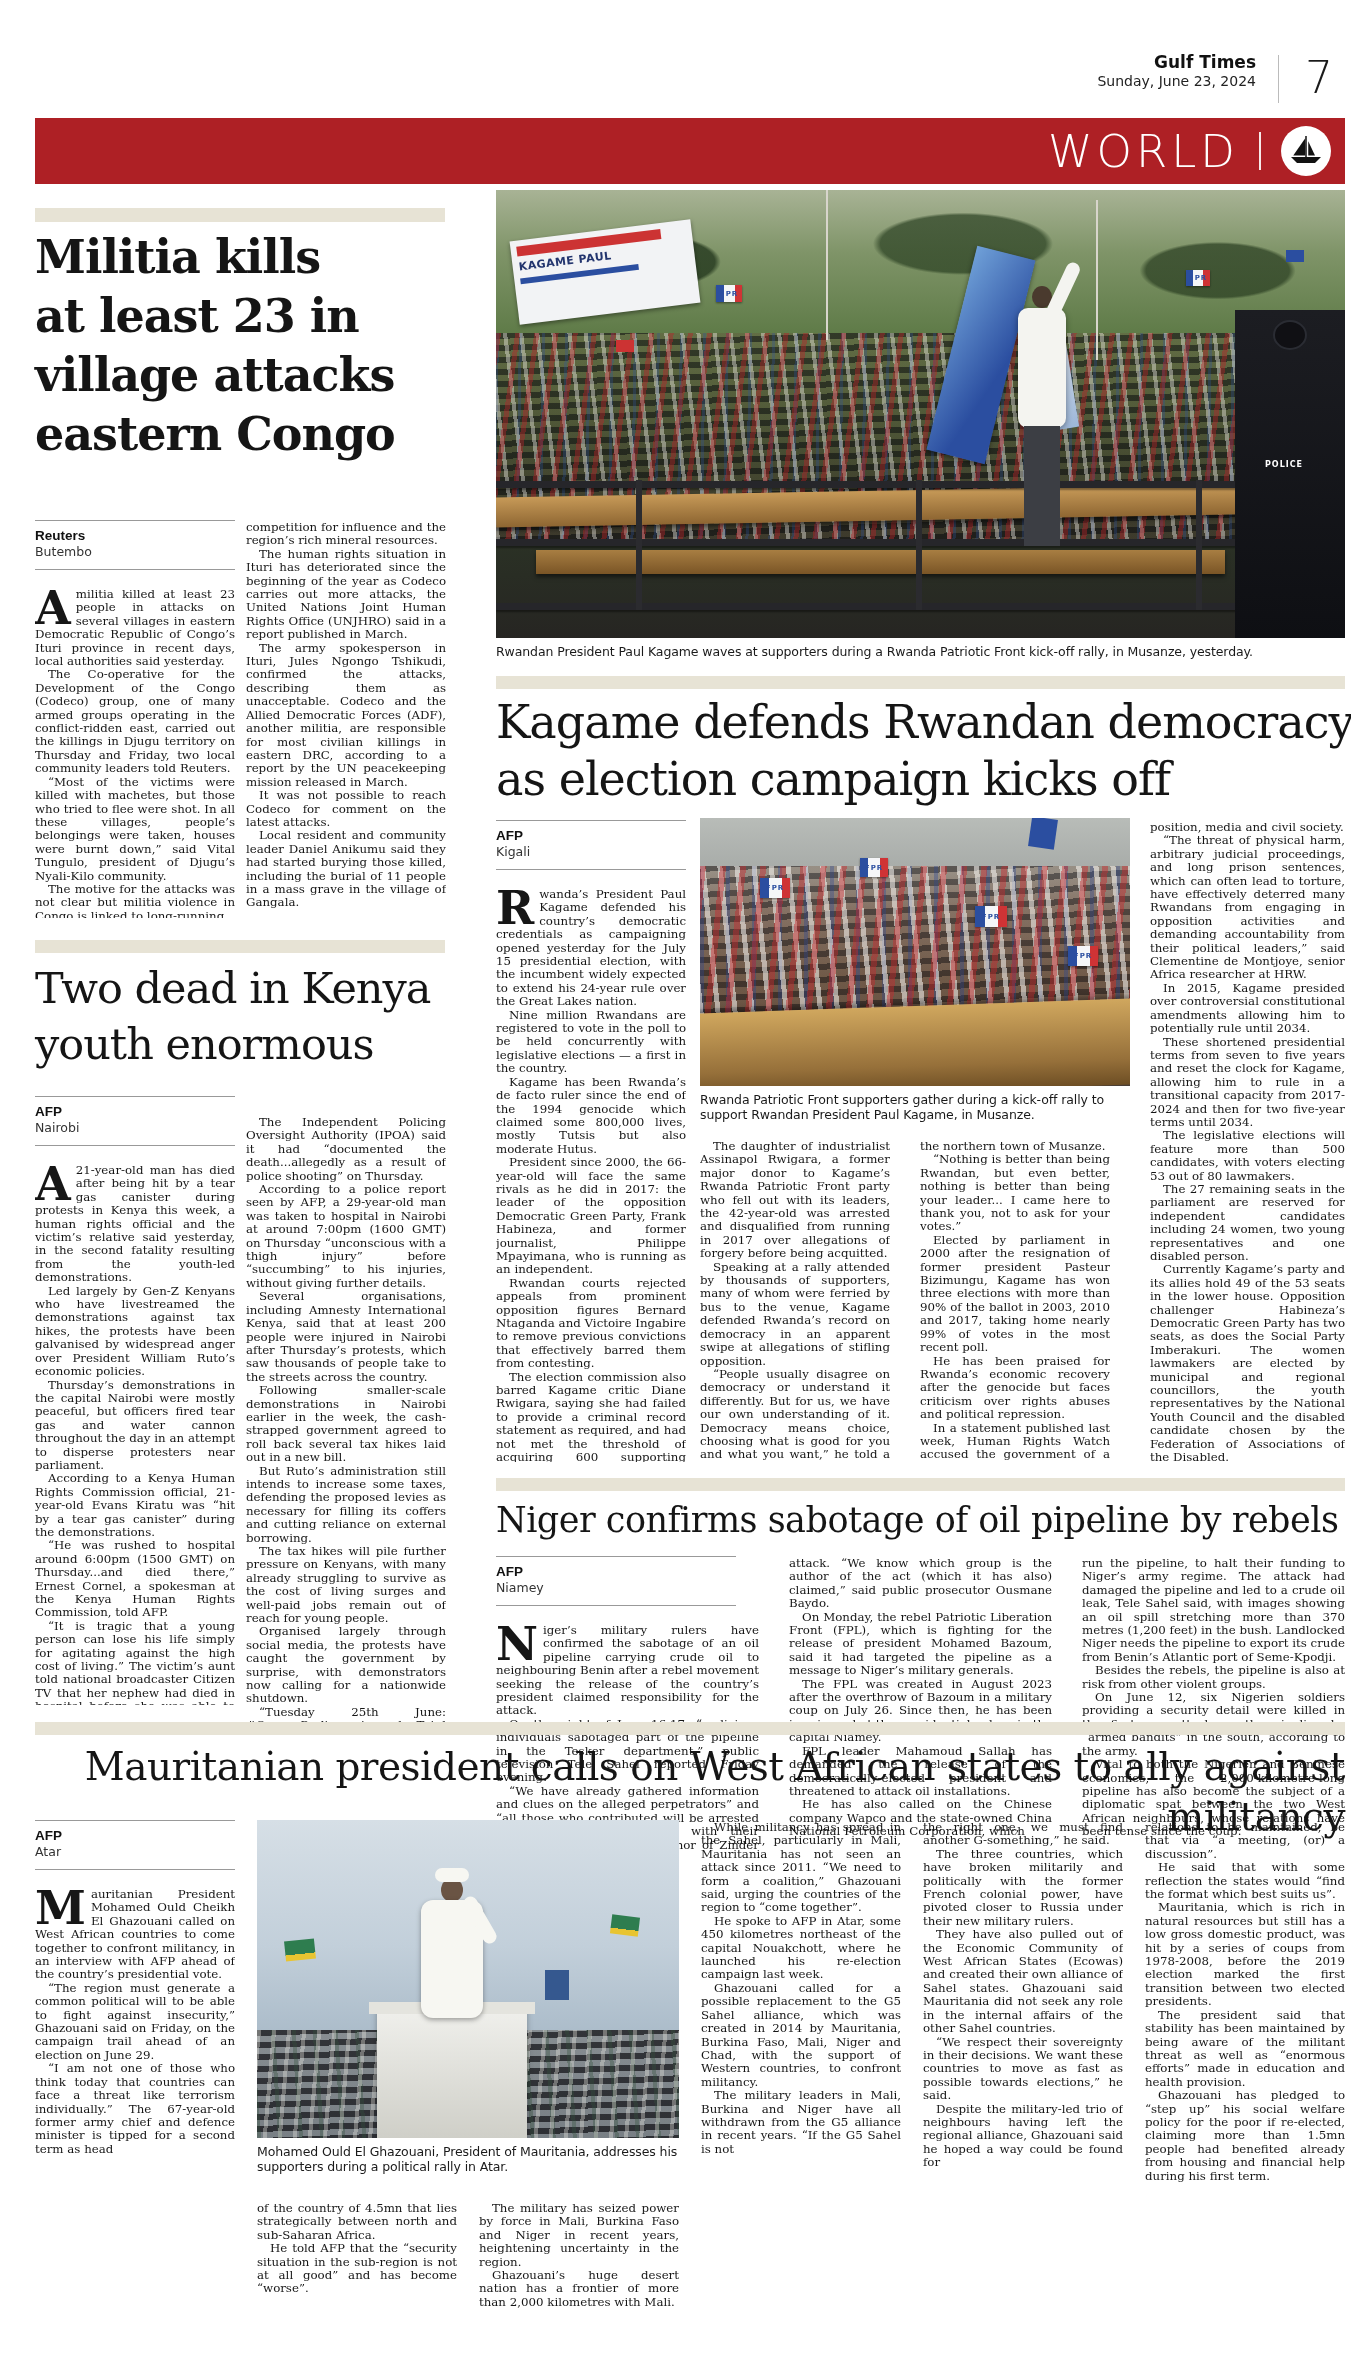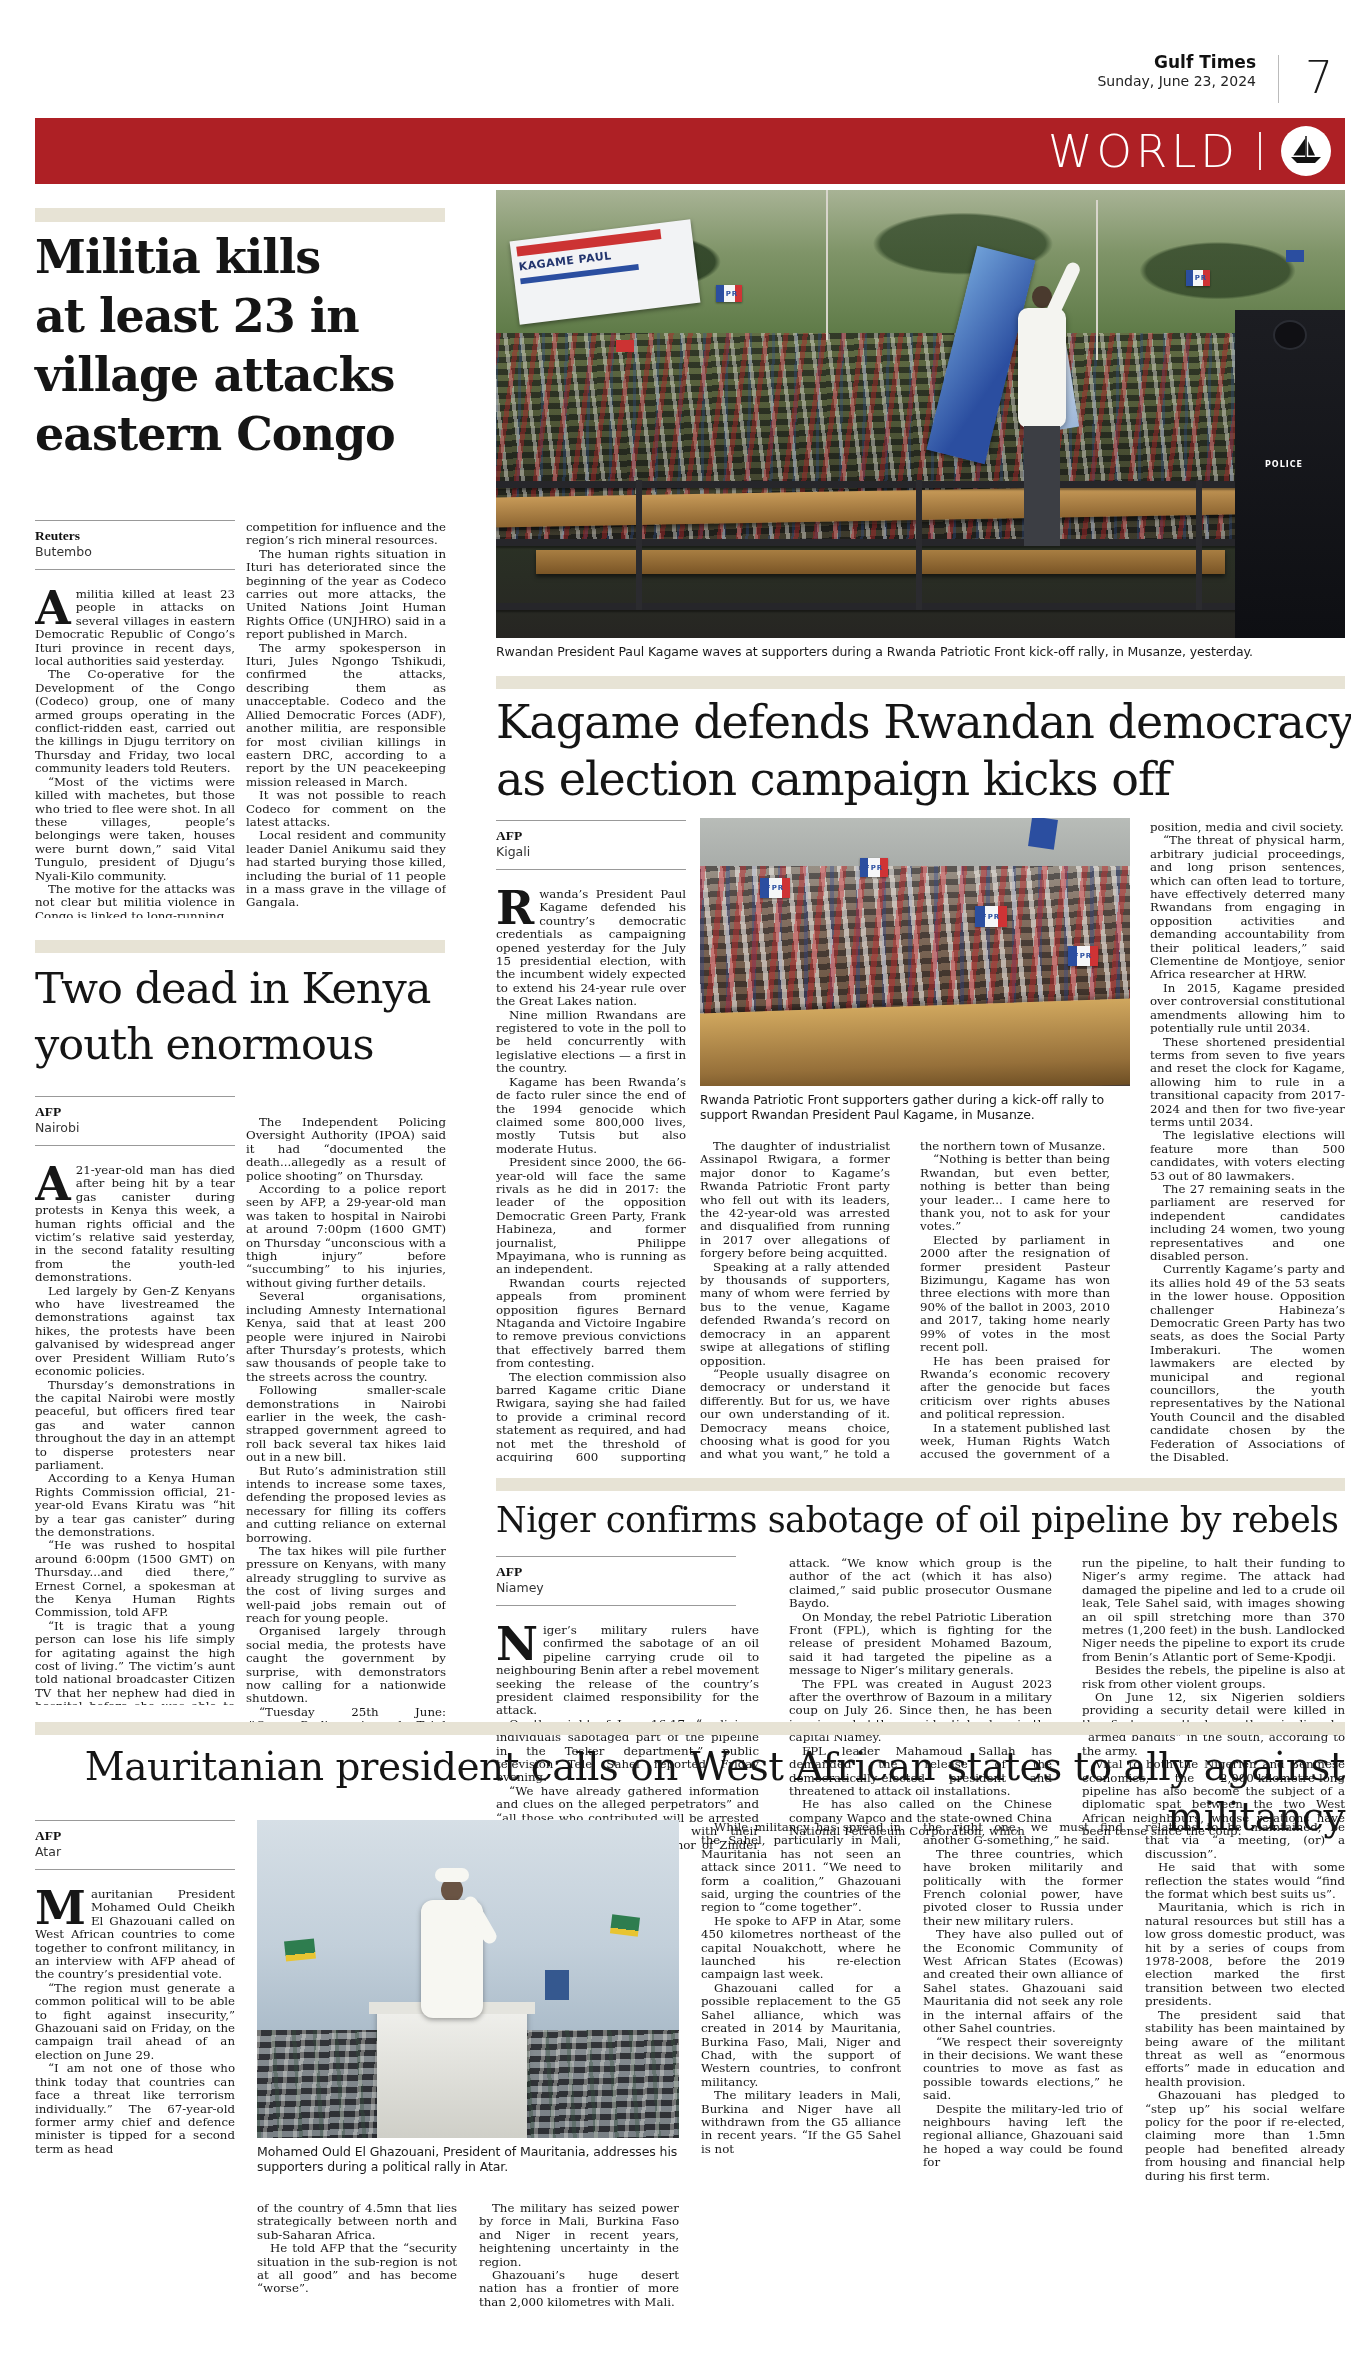--- a/index.html
+++ b/index.html
@@ -19,21 +19,21 @@
   
   .kicker{background:#e7e3d5;}
   .headline p{margin:0;}
   .hl-congo p{font-size:46px;font-weight:bold;line-height:59px;letter-spacing:-1px;}
   .hl-kenya p{font-size:43px;font-weight:normal;line-height:56px;letter-spacing:-1px;}
   .hl-kagame p{font-size:46px;font-weight:normal;line-height:57px;letter-spacing:-1px;}
   .hl-niger p{font-size:35px;font-weight:normal;line-height:44px;letter-spacing:-0.5px;}
   .hl-mau p{font-size:39px;font-weight:normal;line-height:50px;letter-spacing:-0.5px;text-align:right;}
   
   .byline{border-top:1px solid #999;border-bottom:1px solid #999;padding:7px 0 9px;box-sizing:border-box;}
-  .byline .agency{font-family:Liberation Serif, serif;font-weight:bold;font-size:13.5px;color:#111;line-height:1.2;}
+  .byline .agency{font-family:Liberation Sans, sans-serif;font-weight:bold;font-size:13.5px;color:#111;line-height:1.2;}
   .byline .city{font-family:"DejaVu Sans",sans-serif;font-size:12.5px;color:#333;line-height:1.25;}
   
   .col-text{overflow:hidden;text-align:justify;font-size:11.8px;line-height:13.4px;color:#161616;}
   .col-text p{margin:0;text-indent:13px;}
   .col-text.drop p:first-child,.col-text.cont p:first-child{text-indent:0;}
   .col-text.drop p:first-child::first-letter{float:left;font-weight:bold;font-size:46px;line-height:36px;padding:2px 5px 0 0;}
   
   .caption{font-family:"DejaVu Sans",sans-serif;font-size:12.5px;line-height:15px;color:#1a1a1a;letter-spacing:-0.1px;}
   
   .photo{overflow:hidden;background:#888;}

